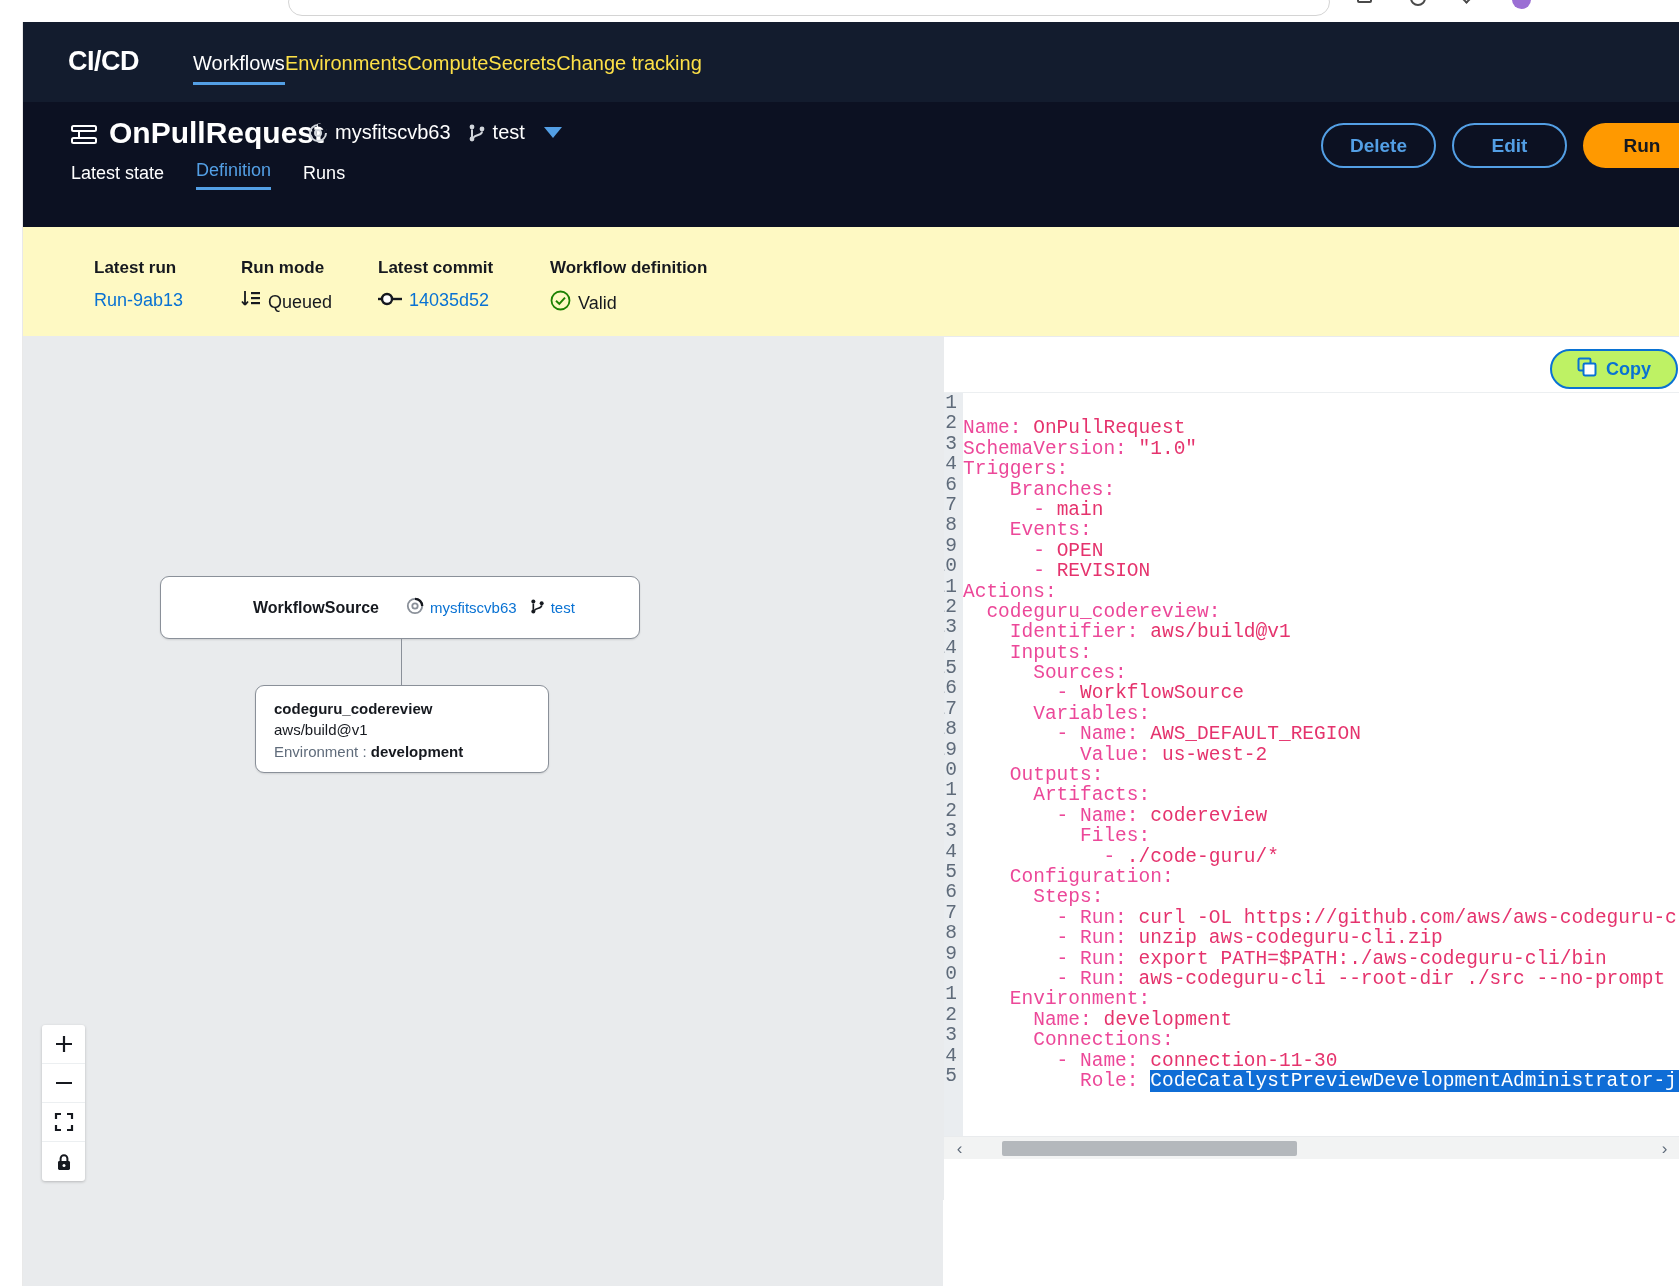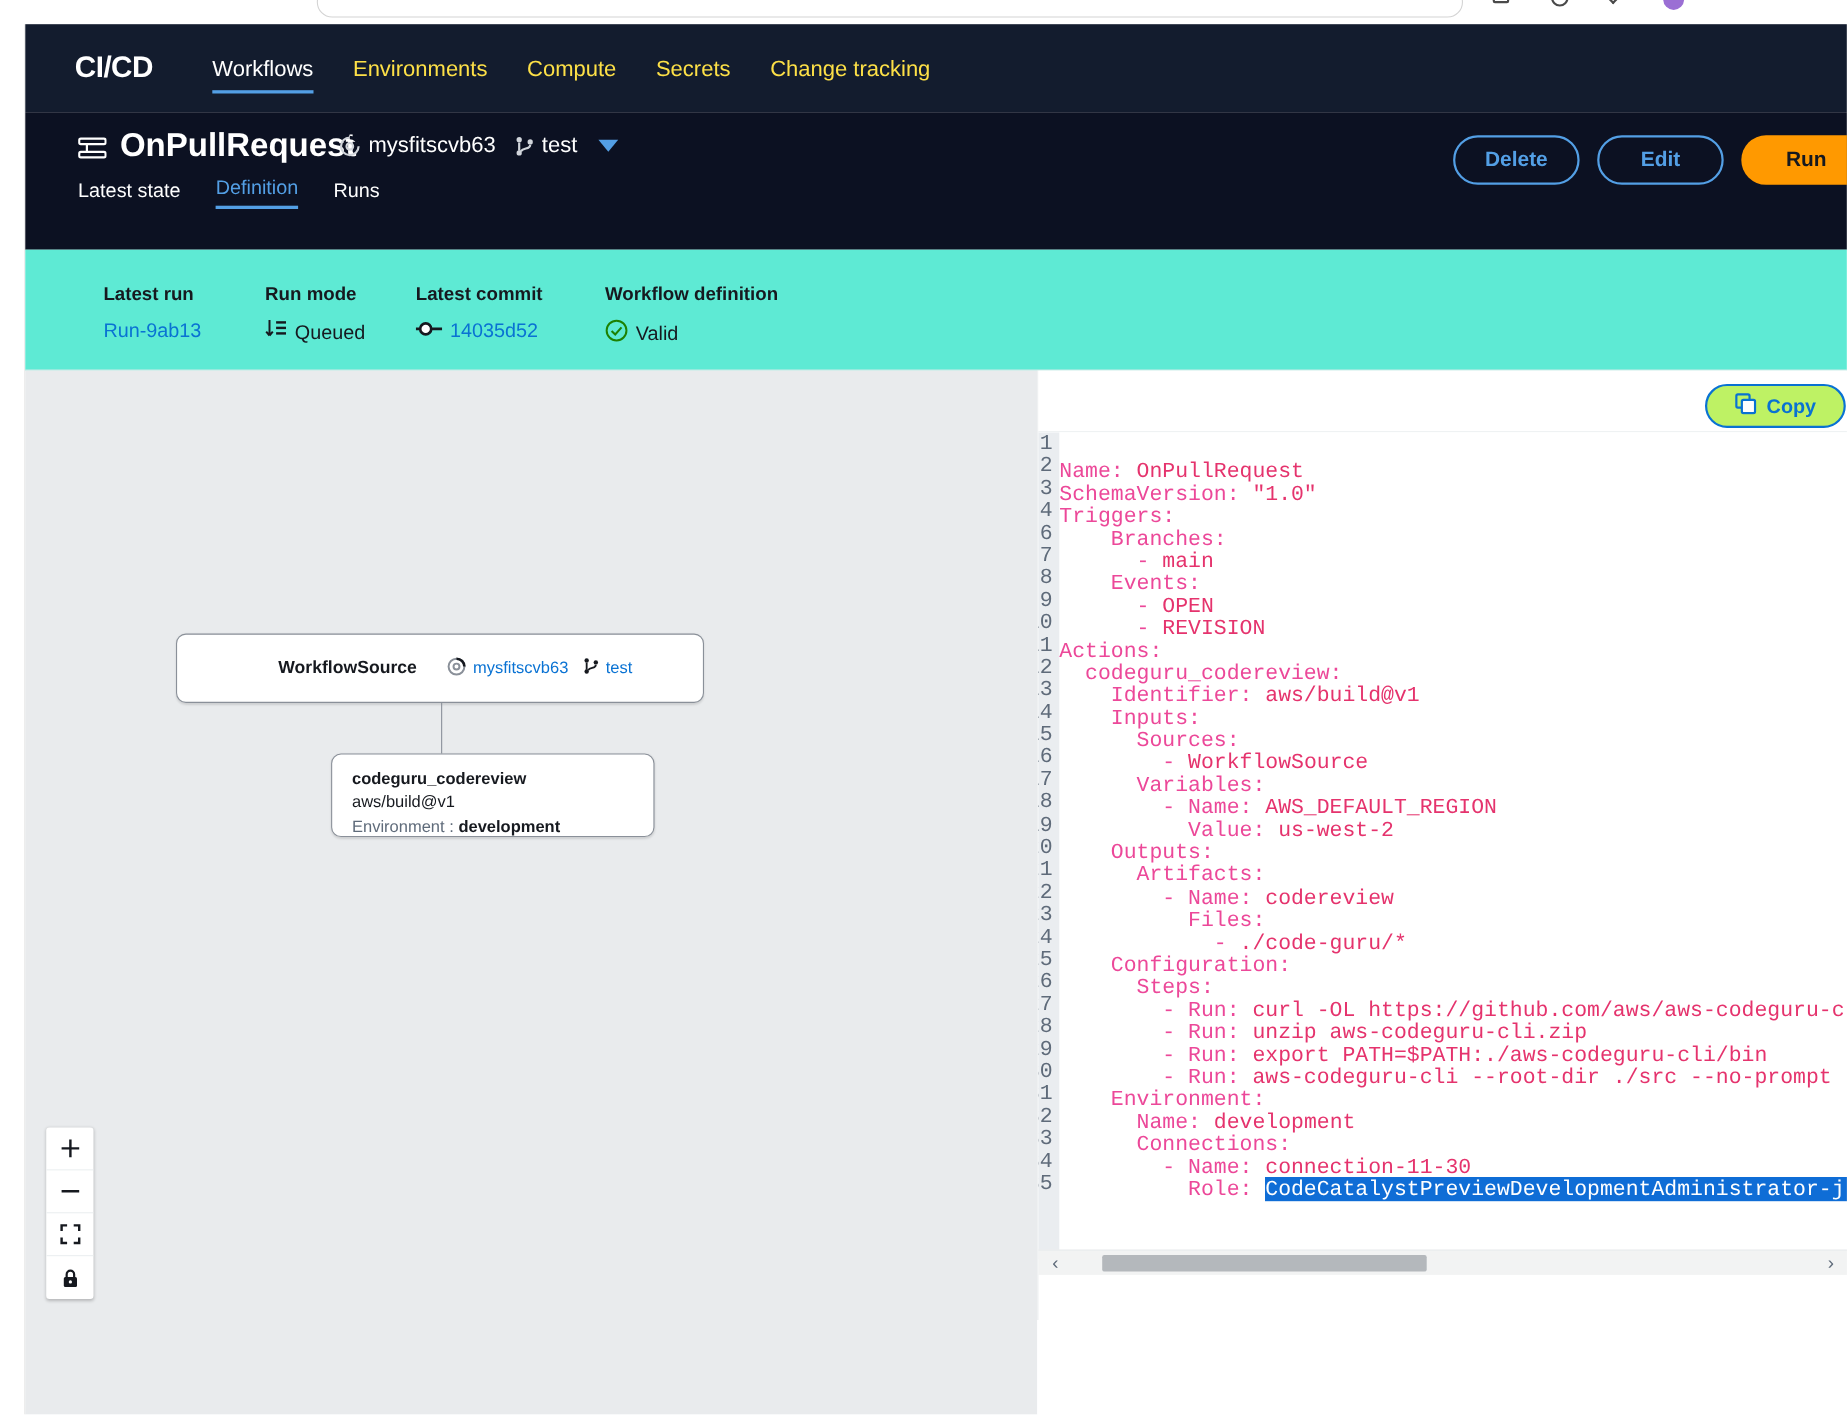--- a/index.html
+++ b/index.html
@@ -45,21 +45,21 @@
 
   
   .app-header {
     position: absolute; left: 23px; top: 22px; width: 1656px; height: 80px;
     background: #131c2e;
   }
   .brand {
     position: absolute; left: 45px; top: 24px;
     font-size: 27px; font-weight: 700; color: #ffffff; letter-spacing: -0.5px;
   }
-  .nav { position: absolute; left: 170px; top: 30px; display: flex; gap: 36px; }
+  .nav { position: absolute; left: 170px; top: 30px; display: flex; }
   .nav-item {
     font-size: 20px; color: #fde047; padding-bottom: 7px; cursor: pointer;
     white-space: nowrap;
   }
   .nav-item.active { color: #ffffff; border-bottom: 3px solid #539fe5; }
 
   
   .title-band {
     position: absolute; left: 23px; top: 102px; width: 1656px; height: 125px;
     background: #0c1122;
@@ -106,21 +106,21 @@
     min-width: 118px; height: 45px; border-radius: 23px;
     border: none; background: #ff9900; color: #16191f;
     font-size: 19px; font-weight: 700; font-family: "Liberation Sans", sans-serif;
     display: flex; align-items: center; justify-content: center; cursor: pointer;
     margin-right: -22px;
   }
 
   
   .summary {
     position: absolute; left: 23px; top: 227px; width: 1656px; height: 110px;
-    background: #5eead4; border-bottom: 1px solid #e9ebed;
+    background: #fef9c3; border-bottom: 1px solid #e9ebed;
   }
   .sum-col { position: absolute; top: 31px; }
   .sum-label { font-size: 17px; font-weight: 700; color: #16191f; white-space: nowrap; }
   .sum-value {
     margin-top: 12px; font-size: 18px; color: #16191f;
     display: flex; align-items: center; gap: 7px; white-space: nowrap;
   }
   .sum-link { color: #0972d3; cursor: pointer; }
 
   
@@ -135,21 +135,21 @@
   .node-source {
     left: 137px; top: 239px; width: 480px; height: 63px;
     display: flex; align-items: center; padding-left: 92px; gap: 10px;
   }
   .node-title { font-size: 16px; font-weight: 700; color: #16191f; white-space: nowrap; }
   .node-repo {
     display: flex; align-items: center; gap: 6px; margin-left: 17px;
     font-size: 15px; color: #0972d3;
   }
   .node-action {
-    left: 232px; top: 348px; width: 294px; height: 76px; padding: 14px 18px; margin-left: 46px;
+    left: 232px; top: 348px; width: 294px; height: 88px; padding: 14px 18px;
   }
   .na-name { font-size: 15px; font-weight: 700; color: #16191f; }
   .na-id { font-size: 15px; color: #16191f; margin-top: 4px; }
   .na-env { font-size: 15px; color: #5f6b7a; margin-top: 5px; }
   .na-env b { color: #16191f; }
   .connector {
     position: absolute; left: 378px; top: 302px; width: 1px; height: 46px;
     background: #8a9099;
   }
 

